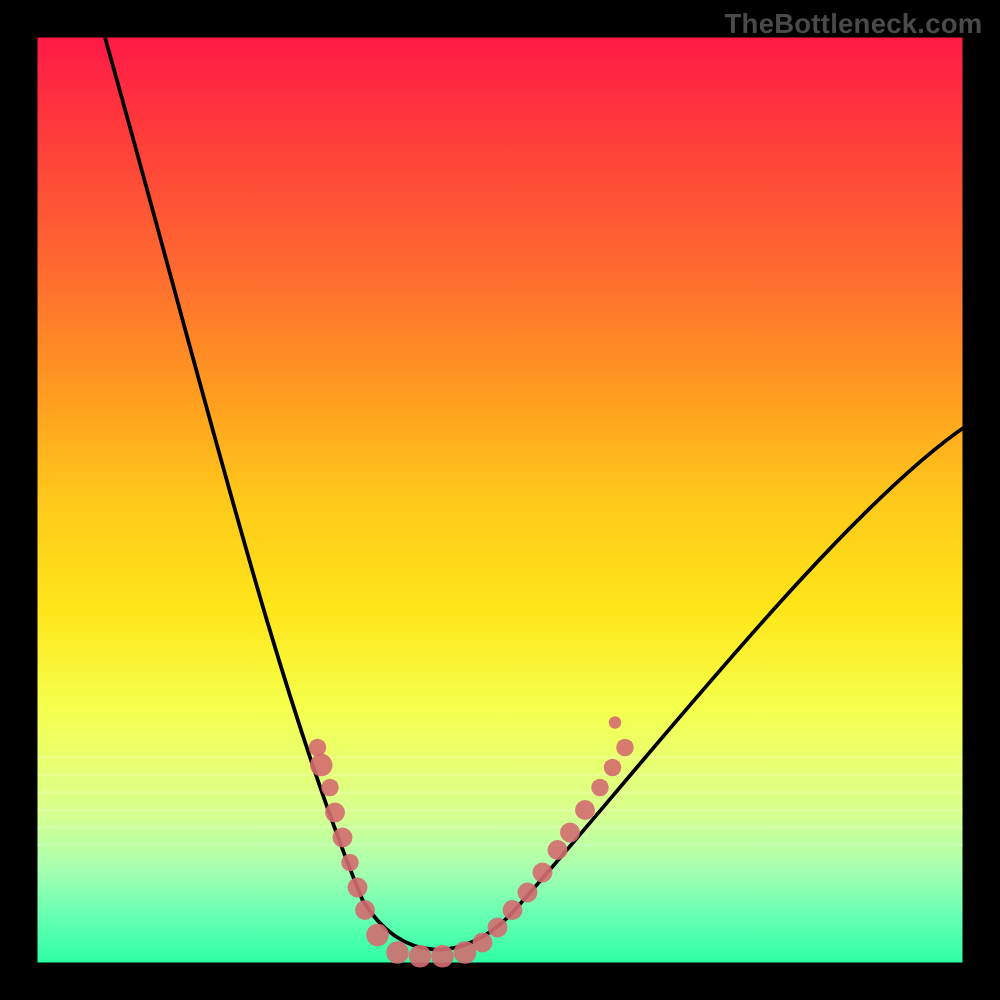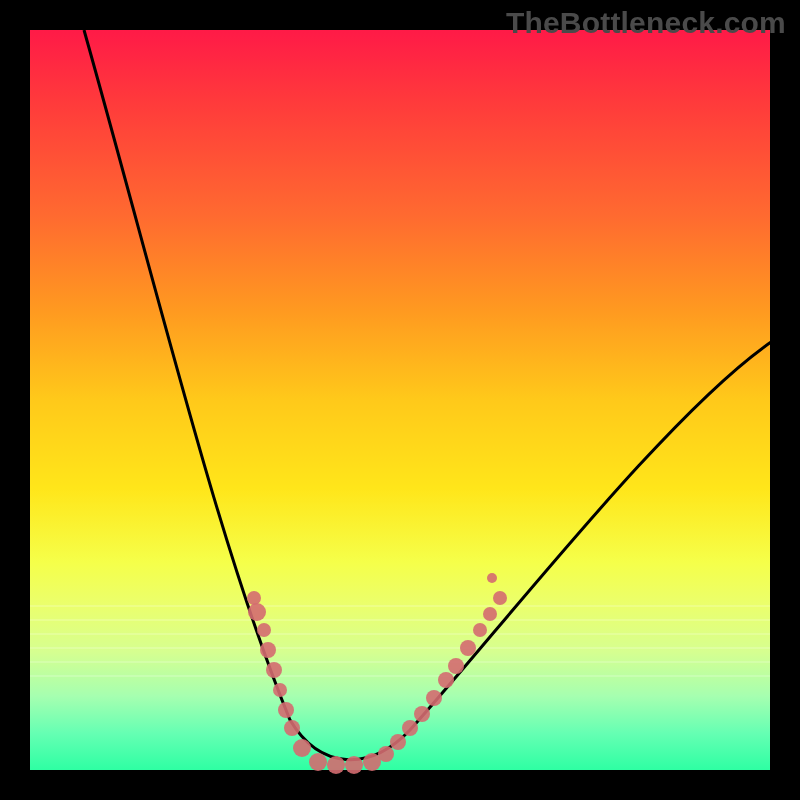--- a/index.html
+++ b/index.html
@@ -37,21 +37,21 @@
       #a6ffb0 90%,
       #66ffb3 95%,
       #2effa3 100%
     );
   }
   .watermark {
     position: absolute;
     top: 6px;
     right: 14px;
     color: #4a4a4a;
-    font-size: 30px;
+    font-size: 22px;
     font-weight: 600;
     letter-spacing: 0.2px;
     z-index: 5;
     user-select: none;
   }
   svg.curve {
     position: absolute;
     left: 0;
     top: 0;
     width: 740px;

